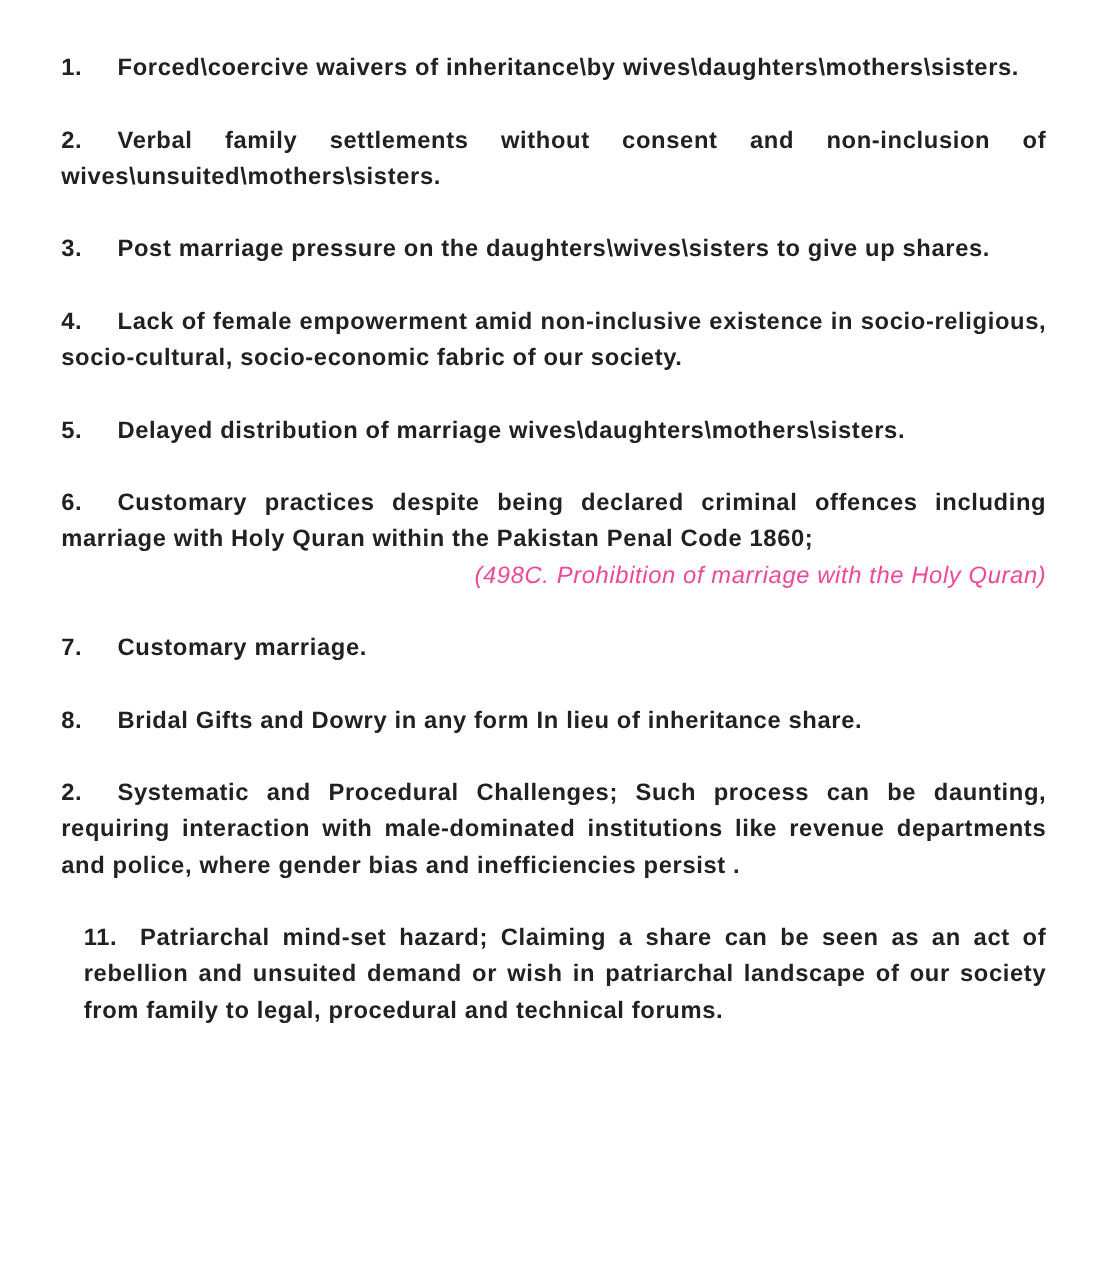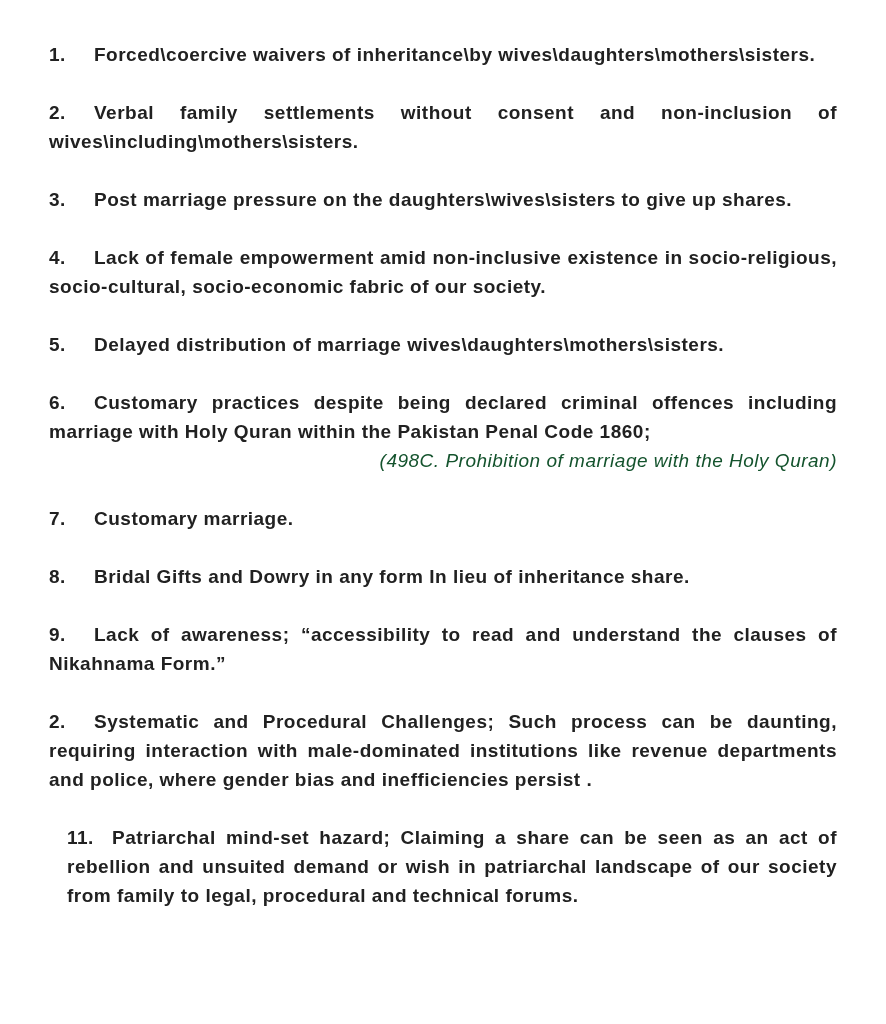--- a/index.html
+++ b/index.html
@@ -40,45 +40,44 @@
     letter-spacing: 0.5px;
     vertical-align: baseline;
   }
   .citation {
     font-size: 19px;
     line-height: 29px;
     font-weight: 400;
     font-style: italic;
     letter-spacing: 0.5px;
     text-align: right;
-    color: #14532d;
+    color: #ec4899;
   }
 </style>
 </head>
 <body>
 
 <div class="page">
 
   <div class="item"><span class="num">1.</span><span>Forced\coercive waivers of inheritance\by wives\daughters\mothers\sisters.</span></div>
 
-  <div class="item"><span class="num">2.</span><span>Verbal family settlements without consent and non-inclusion of wives\including\mothers\sisters.</span></div>
+  <div class="item"><span class="num">2.</span><span>Verbal family settlements without consent and non-inclusion of wives\unsuited\mothers\sisters.</span></div>
 
   <div class="item"><span class="num">3.</span><span>Post marriage pressure on the daughters\wives\sisters to give up shares.</span></div>
 
   <div class="item"><span class="num">4.</span><span>Lack of female empowerment amid non-inclusive existence in socio-religious, socio-cultural, socio-economic fabric of our society.</span></div>
 
   <div class="item"><span class="num">5.</span><span>Delayed distribution of marriage wives\daughters\mothers\sisters.</span></div>
 
   <div class="item"><span class="num">6.</span><span>Customary practices despite being declared criminal offences including marriage with Holy Quran within the Pakistan Penal Code 1860;</span>
     <div class="citation">(498C. Prohibition of marriage with the Holy Quran)</div>
   </div>
 
   <div class="item"><span class="num">7.</span><span>Customary marriage.</span></div>
 
   <div class="item"><span class="num">8.</span><span>Bridal Gifts and Dowry in any form In lieu of inheritance share.</span></div>
 
-  <div class="item"><span class="num">9.</span><span>Lack of awareness; “accessibility to read and understand the clauses of Nikahnama Form.”</span></div>
 
   <div class="item"><span class="num">2.</span><span>Systematic and Procedural Challenges; Such process can be daunting, requiring interaction with male-dominated institutions like revenue departments and police, where gender bias and inefficiencies persist .</span></div>
 
   <div class="item"><span class="num">11.</span><span>Patriarchal mind-set hazard; Claiming a share can be seen as an act of rebellion and unsuited demand or wish in patriarchal landscape of our society from family to legal, procedural and technical forums.</span></div>
 
 </div>
 
 </body></html>

